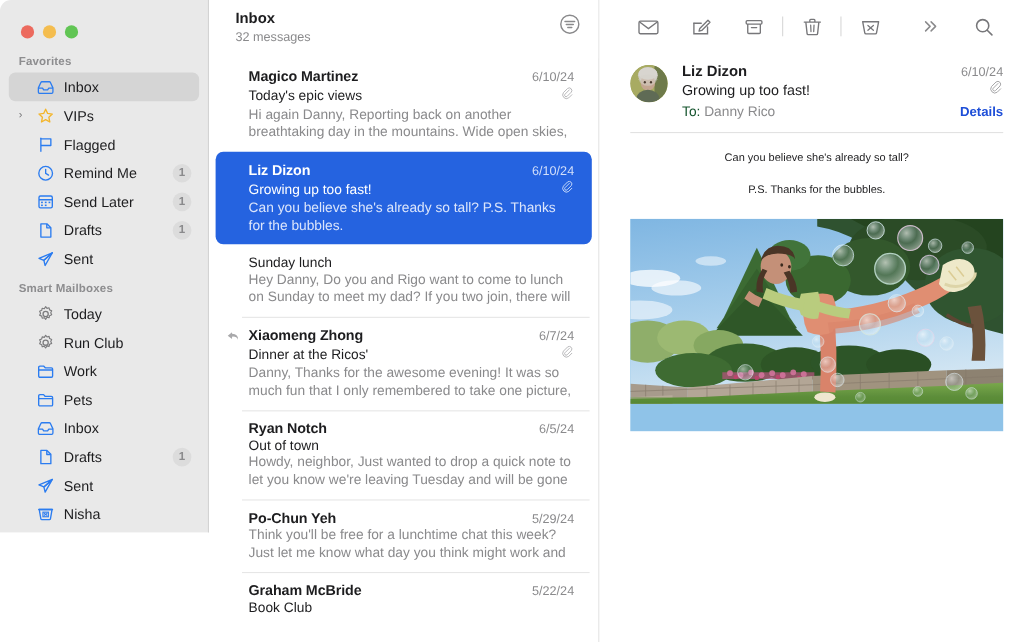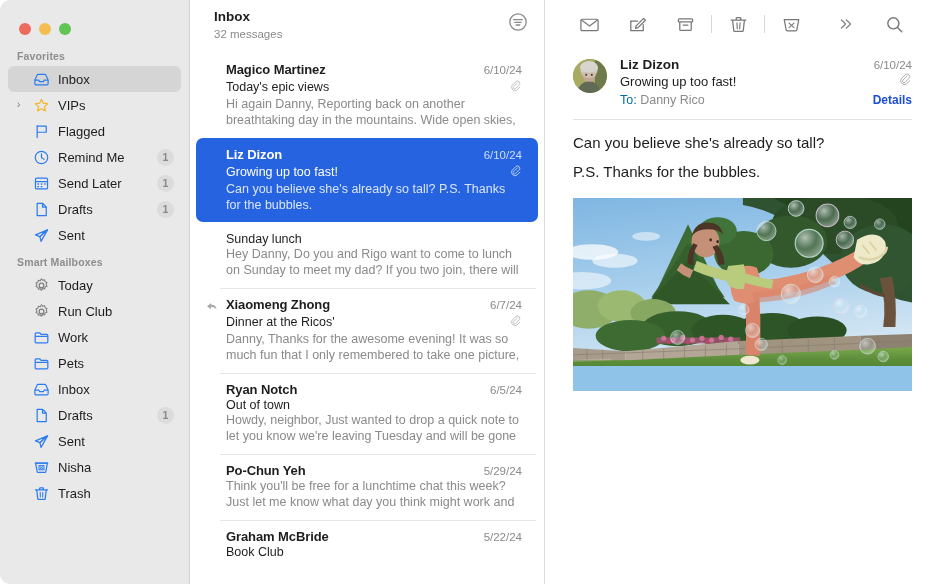--- a/index.html
+++ b/index.html
@@ -10,21 +10,21 @@
     -webkit-font-smoothing: antialiased;
   }
   .window {
     position: relative; width: 934px; height: 584px;
     display: flex; background: #fff;
     border-radius: 10px; overflow: hidden;
   }
 
   
   .sidebar {
-    width: 190px; height: 584px; flex: 0 0 190px;
+    width: 190px; height: 484px; flex: 0 0 190px;
     background: #e9e9e9;
     border-right: 1px solid #d3d3d3;
     padding-top: 0;
     overflow: hidden;
   }
   .traffic {
     display: flex; align-items: center; gap: 8px;
     padding: 17px 0 0 19px; height: 40px;
   }
   .light { width: 12px; height: 12px; border-radius: 50%; }
@@ -125,26 +125,26 @@
     width: 34px; height: 34px; border-radius: 50%;
     flex: 0 0 34px; margin-right: 13px; margin-top: 2px;
     overflow: hidden; position: relative; background: #9aa05a;
   }
   .mh-body { flex: 1; min-width: 0; }
   .mh-row { display: flex; justify-content: space-between; align-items: baseline; }
   .mh-from { font-size: 13.5px; font-weight: 700; color: #1d1d1f; }
   .mh-date { font-size: 11.5px; color: #8a8a8c; }
   .mh-subject { font-size: 13px; color: #1d1d1f; margin-top: 2px; }
   .mh-to { font-size: 12.5px; color: #8a8a8c; margin-top: 3px; }
-  .mh-to b { color: #0369a1; font-weight: 400; }
+  .mh-to b { color: #14532d; font-weight: 400; }
   .details-link { font-size: 12px; color: #1d4ed8; font-weight: 700; }
   .mh-divider { height: 1px; background: #e2e2e2; margin: 12px 22px 0 28px; }
 
   .msg-body { padding: 14px 22px 0 28px; }
-  .body-p { font-size: 15px; color: #1d1d1f; line-height: 18px; margin-bottom: 11px; }
+  .body-p { font-size: 10px; color: #1d1d1f; line-height: 18px; margin-bottom: 11px; text-align: center; }
 
   .photo-wrap {
     margin: 6px 22px 0 28px; height: 193px;
     overflow: hidden; position: relative; background: #8fc3e8;
   }
   .photo { position: absolute; inset: 0; }
 </style>
 </head>
 <body>
 

